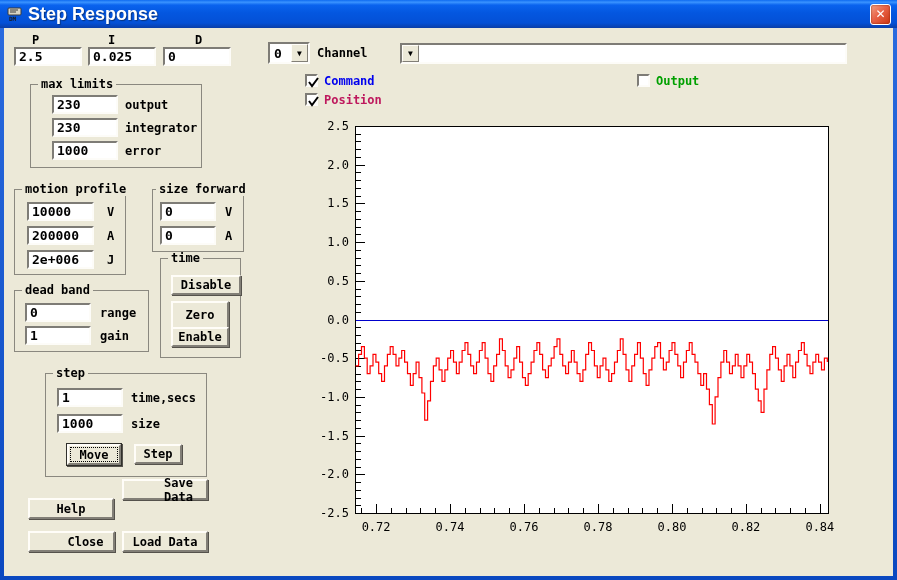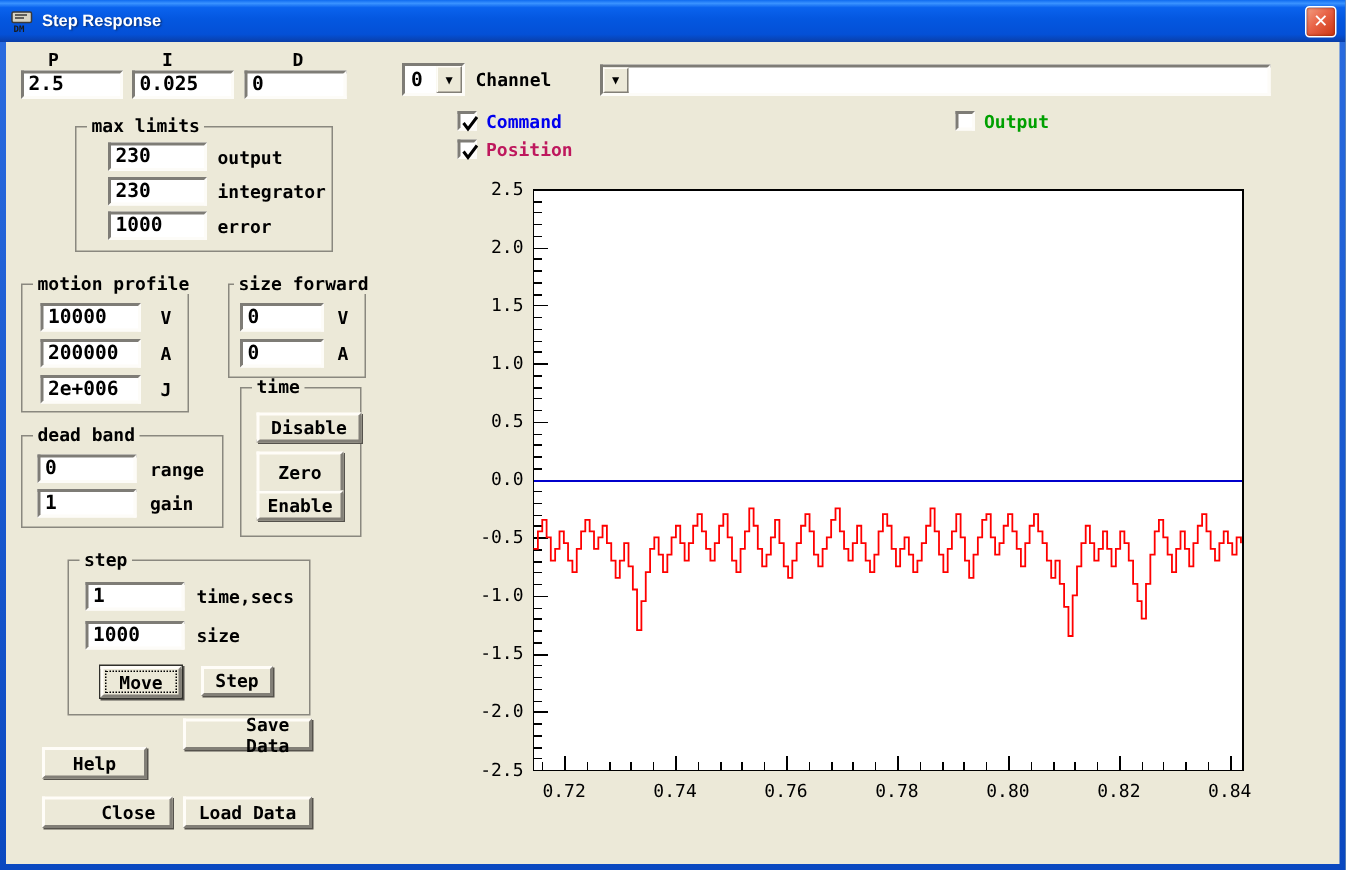--- a/index.html
+++ b/index.html
@@ -11,21 +11,21 @@
     overflow:hidden;
   }
   .titlebar{
     position:absolute;left:0;top:0;width:897px;height:28px;
     background:linear-gradient(180deg,#0f6bf0 0%,#3a93ff 8%,#0a63ee 18%,#0457e0 45%,#0450d6 82%,#0a3ea8 100%);
     display:flex;align-items:center;
   }
   .app-icon{width:16px;height:16px;margin:0 5px 0 7px;flex:0 0 auto;}
   .title-text{
     color:#fff;font-family:"Liberation Sans","DejaVu Sans",sans-serif;
-    font-weight:bold;font-size:11px;text-shadow:1px 1px 1px #0a3580;
+    font-weight:bold;font-size:18px;text-shadow:1px 1px 1px #0a3580;
   }
   .close-btn{
     position:absolute;right:6px;top:4px;width:21px;height:21px;border-radius:3px;
     border:1px solid #fff;
     background:linear-gradient(135deg,#f3a183 0%,#e86347 45%,#cc3512 100%);
     color:#fff;font-size:12px;font-weight:bold;line-height:19px;text-align:center;
     font-family:"DejaVu Sans",sans-serif;
     box-shadow:inset 0 0 2px #7e1d00;
   }
   .body{
@@ -134,21 +134,21 @@
           <path d="M3 7l3 4 6-8" stroke="#000" stroke-width="2" fill="none"></path>
         </svg>
     </div>
     <div class="abs chklbl" style="left: 320px; top: 65px; color: #be185d;">Position</div>
 
     <div class="check" style="left:633px;top:46px;">
       
     </div>
     <div class="abs chklbl" style="left: 652px; top: 46px; color: rgb(0, 160, 0);">Output</div>
 
-    <div class="group" style="left:26px;top:56px;width:172px;height:84px;margin-left:20px;">
+    <div class="group" style="left:26px;top:56px;width:172px;height:84px;">
       <span class="gtitle">max limits</span>
       <input class="entry" style="left: 21px; top: 10px; width: 66px;" value="230">
       <div class="abs lbl" style="left:94px;top:14px;">output</div>
       <input class="entry" style="left: 21px; top: 33px; width: 66px;" value="230">
       <div class="abs lbl" style="left:94px;top:37px;">integrator</div>
       <input class="entry" style="left: 21px; top: 56px; width: 66px;" value="1000">
       <div class="abs lbl" style="left:94px;top:60px;">error</div>
     </div>
 
     <div class="group" style="left:10px;top:161px;width:112px;height:86px;">
@@ -187,21 +187,21 @@
     <div class="group" style="left:41px;top:345px;width:162px;height:104px;">
       <span class="gtitle">step</span>
       <input class="entry" style="left: 11px; top: 14px; width: 66px;" value="1">
       <div class="abs lbl" style="left:85px;top:18px;">time,secs</div>
       <input class="entry" style="left: 11px; top: 40px; width: 66px;" value="1000">
       <div class="abs lbl" style="left:85px;top:44px;">size</div>
       <div class="btn default" style="left:21px;top:70px;width:54px;height:21px;">Move</div>
       <div class="btn" style="left:88px;top:70px;width:48px;height:20px;">Step</div>
     </div>
 
-    <div class="btn" style="left:24px;top:470px;width:70px;height:21px;">Help</div>
+    <div class="btn" style="left:24px;top:470px;width:86px;height:21px;">Help</div>
     <div class="btn" style="left:118px;top:451px;width:86px;height:21px;padding-left:27px;">Save Data</div>
     <div class="btn" style="left:24px;top:503px;width:87px;height:21px;padding-left:28px;">Close</div>
     <div class="btn" style="left:118px;top:503px;width:86px;height:21px;">Load Data</div>
 
     <div class="plot-wrap">
       <svg id="plot-svg" width="560" height="440">
           <rect x="60.5" y="8.5" width="473" height="387" fill="#ffffff" stroke="#000000" shape-rendering="crispEdges"></rect>
           <line x1="61" y1="395.5" x2="70" y2="395.5" stroke="#000" stroke-width="1" shape-rendering="crispEdges"></line>
           <line x1="61" y1="387.5" x2="66" y2="387.5" stroke="#000" stroke-width="1" shape-rendering="crispEdges"></line>
           <line x1="61" y1="380.5" x2="66" y2="380.5" stroke="#000" stroke-width="1" shape-rendering="crispEdges"></line>

